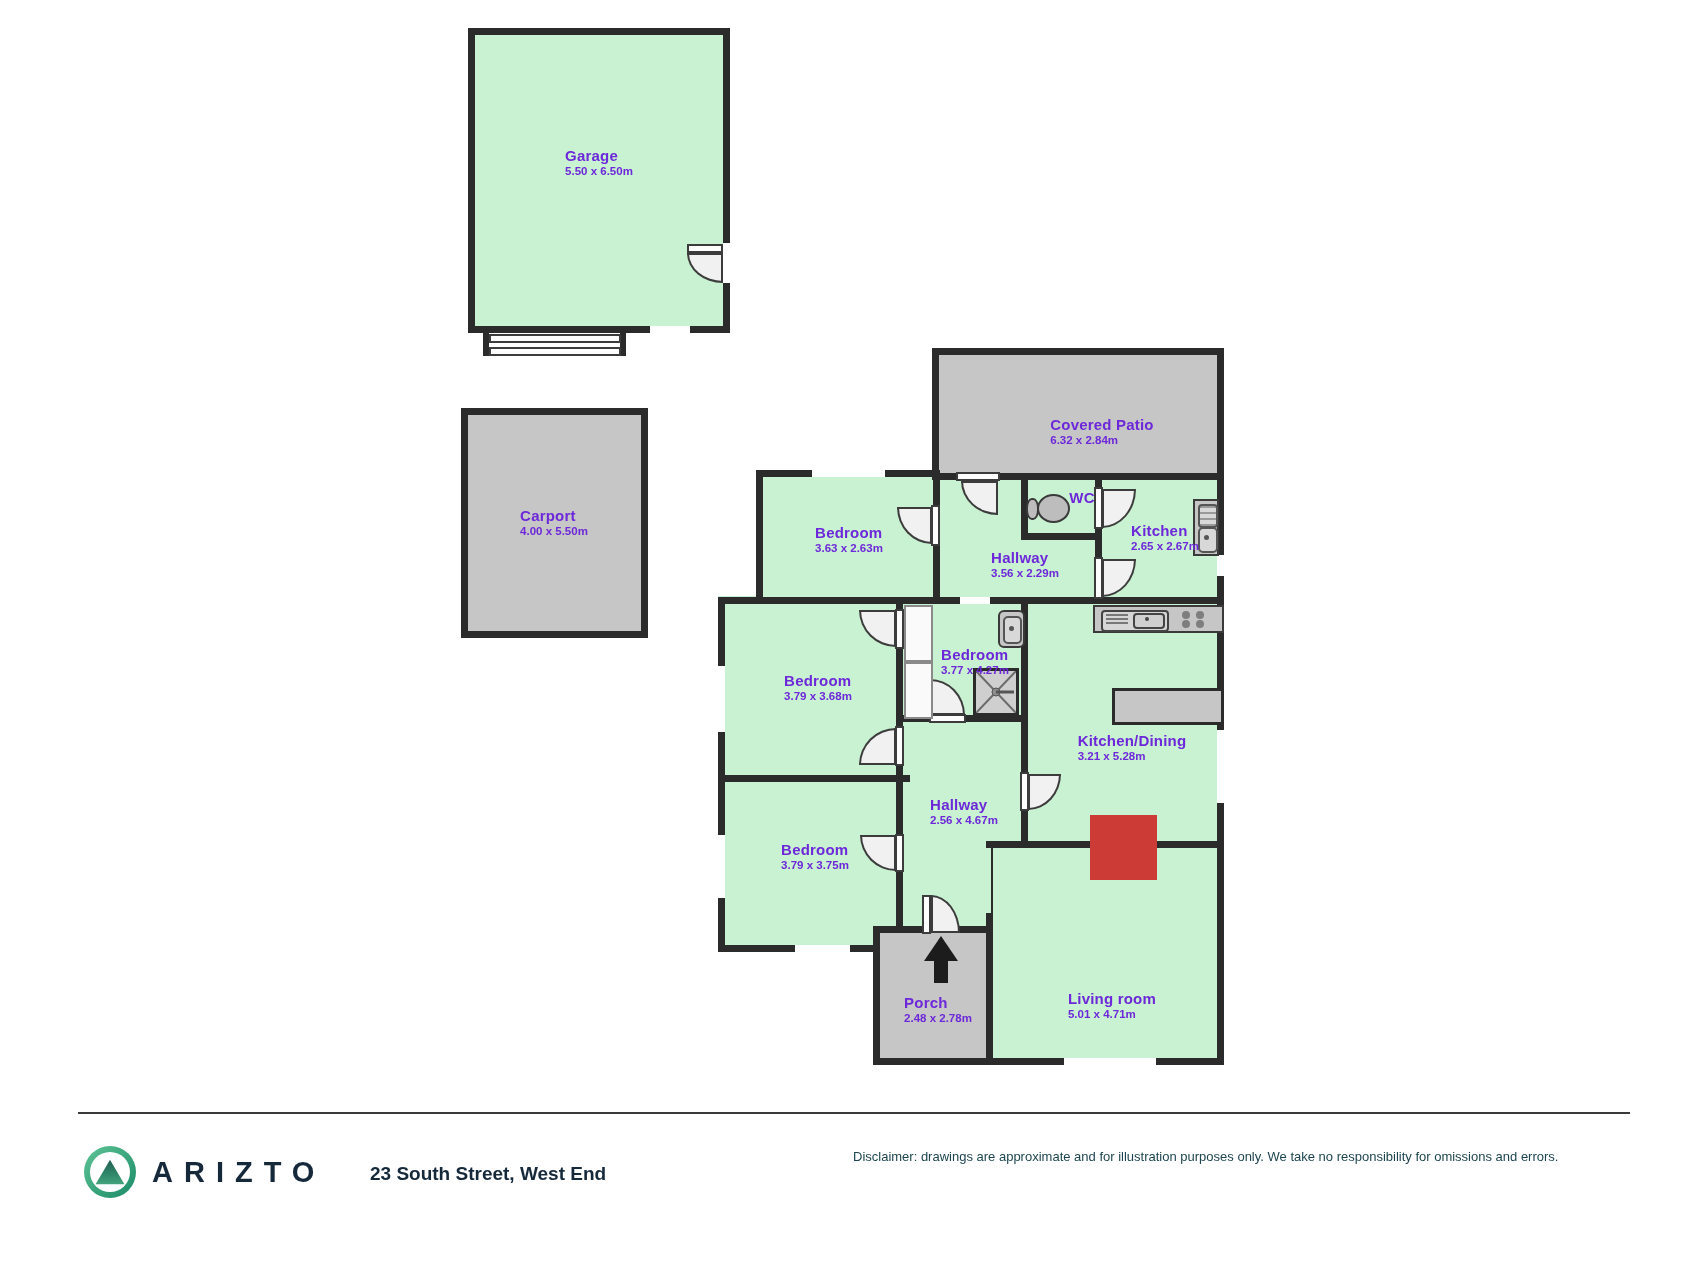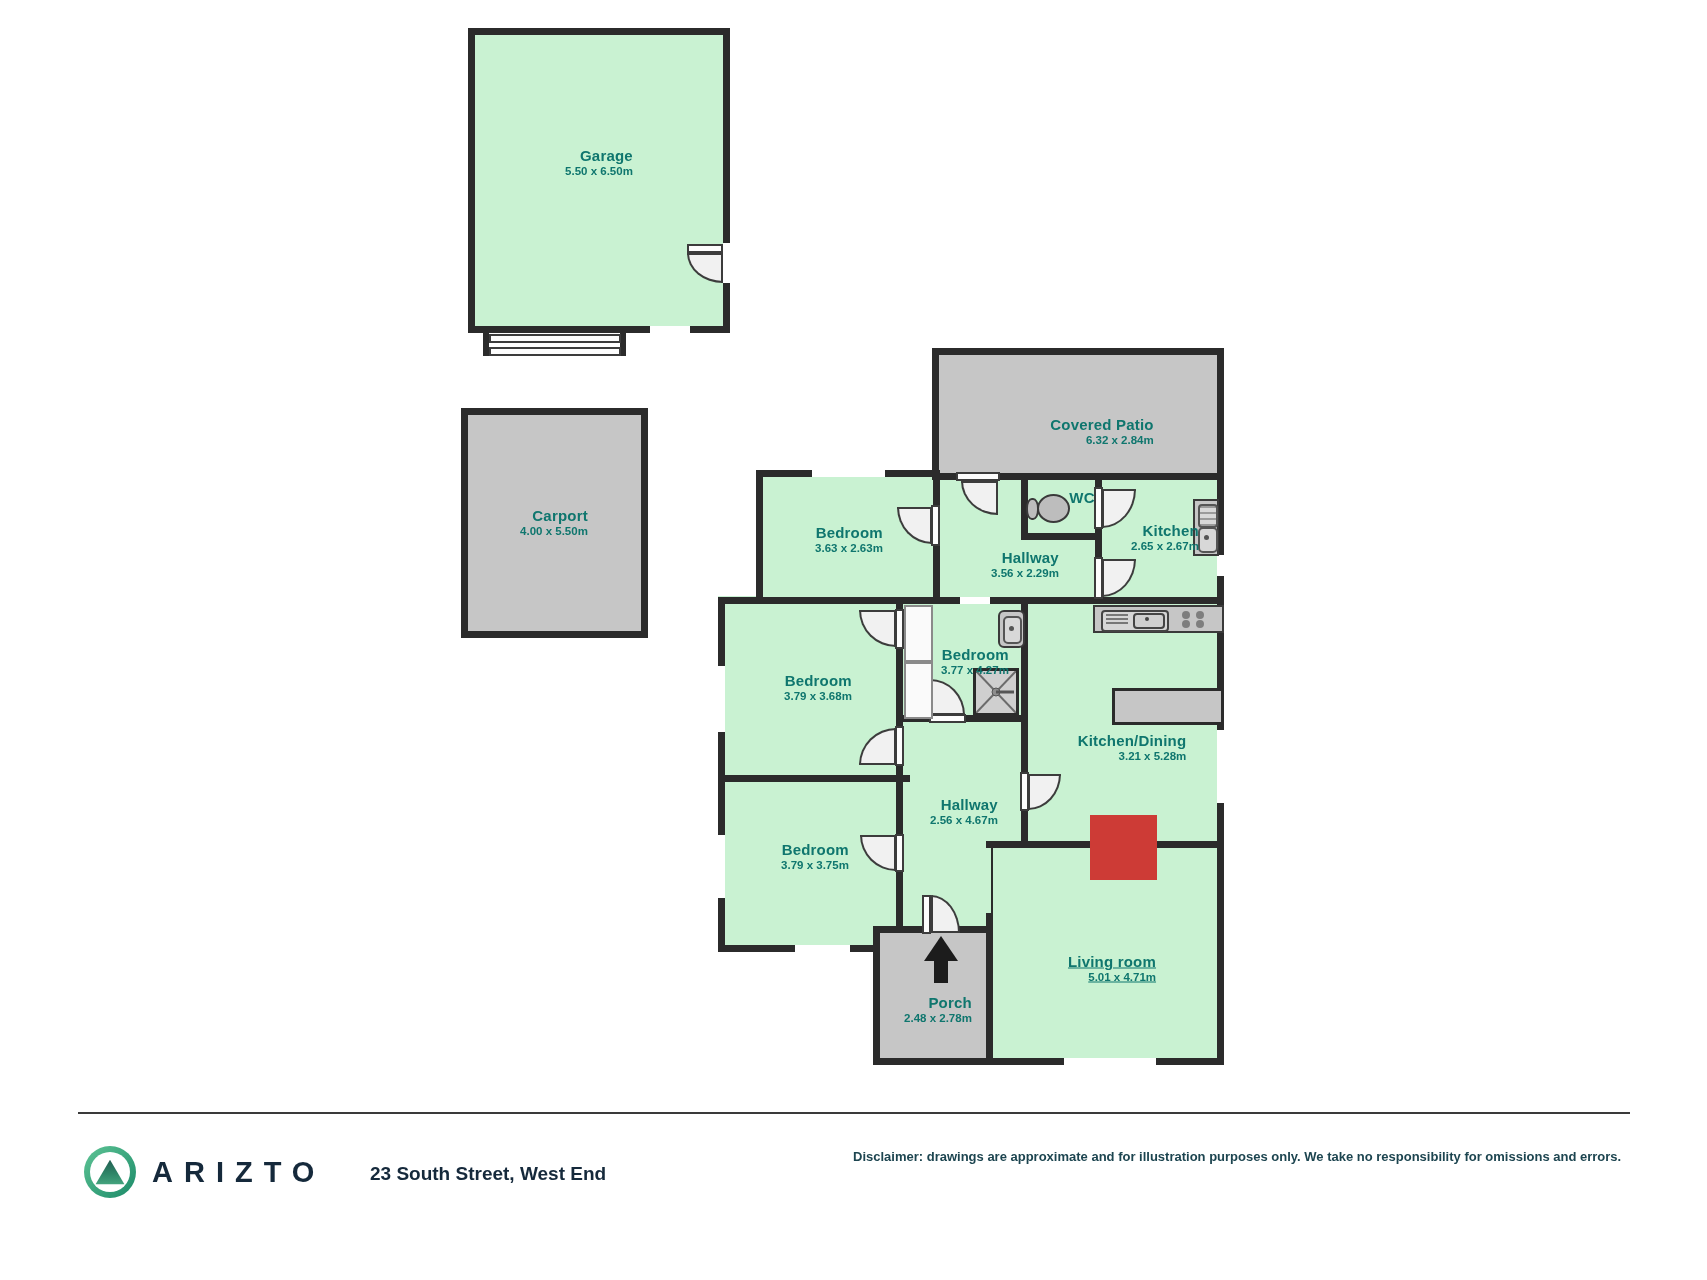--- a/index.html
+++ b/index.html
@@ -7,37 +7,37 @@
           font-family:"Liberation Sans",sans-serif;}
   .fill{position:absolute;}
   .wall{position:absolute;background:var(--wall,#2b2b2b);}
   .thin{position:absolute;background:var(--wall,#2b2b2b);}
   .win{position:absolute;background:#fff;box-sizing:border-box;}
   .win.h{border-left:2px solid var(--wall,#2b2b2b);border-right:2px solid var(--wall,#2b2b2b);}
   .win.v{border-top:2px solid var(--wall,#2b2b2b);border-bottom:2px solid var(--wall,#2b2b2b);}
   .door-disc{position:absolute;background:var(--door-fill,#f1f1f1);border:2px solid #3c3c3c;box-sizing:border-box;}
   .door-leaf{position:absolute;background:#fdfdfd;border:2px solid #3c3c3c;box-sizing:border-box;}
   .fx{position:absolute;box-sizing:border-box;}
-  .label{position:absolute;transform:translate(-50%,-50%);text-align:right;color:#0f766e;white-space:nowrap;z-index:30;}
+  .label{position:absolute;transform:translate(-50%,-50%);text-align:left;color:#6d28d9;white-space:nowrap;z-index:30;}
   .label .nm{font-size:15px;font-weight:700;line-height:17px;letter-spacing:.2px;}
   .label .dm{font-size:11.5px;font-weight:600;line-height:14px;}
   .greenfill{background:var(--room-green,#c9f2d2);}
   .grayfill{background:var(--area-gray,#c6c6c6);}
   
   .rule{position:absolute;left:78px;top:1112px;width:1552px;height:2px;background:#3a3a3a;}
   .logo{position:absolute;left:84px;top:1146px;width:52px;height:52px;border-radius:50%;
         background:linear-gradient(135deg,var(--logo-green-1,#5ec495),var(--logo-green-2,#1b8a68));}
   .logo .inner{position:absolute;left:6px;top:6px;width:40px;height:40px;border-radius:50%;background:#fff;}
   .logo .mtn{position:absolute;left:8px;top:8px;width:36px;height:36px;
         background:linear-gradient(180deg,#1f4f49 0%,#2e8668 55%,#4fb389 100%);
         clip-path:polygon(50% 16%,90% 84%,10% 84%);}
   .brand{position:absolute;left:152px;top:1156px;font-size:29px;font-weight:700;letter-spacing:11px;
          color:var(--brand-navy,#15293b);}
   .addr{position:absolute;left:370px;top:1163px;font-size:19px;font-weight:700;color:var(--brand-navy,#15293b);}
-  .disc{position:absolute;left:853px;top:1147px;width:800px;font-size:13px;font-weight:700;line-height:19px;
+  .disc{position:absolute;left:853px;top:1147px;width:800px;font-size:13px;font-weight:400;line-height:19px;
         color:var(--footer-text,#1d4550);}
 </style>
 </head>
 <body>
 
 <div class="canvas">
 
   <div class="fill greenfill" style="left:475px;top:35px;width:248px;height:291px;"></div>
   <div class="fill grayfill" style="left:468px;top:415px;width:173px;height:216px;"></div>
   <div class="fill grayfill" style="left:939px;top:355px;width:278px;height:118px;"></div>
@@ -224,21 +224,21 @@
       <div class="dm">3.21 x 5.28m</div>
   </div>
   <div class="label" style="left:964px;top:811px;">
     <div class="nm">Hallway</div>
       <div class="dm">2.56 x 4.67m</div>
   </div>
   <div class="label" style="left:815px;top:856px;">
     <div class="nm">Bedroom</div>
       <div class="dm">3.79 x 3.75m</div>
   </div>
-  <div class="label" style="left:1112px;top:968px;text-decoration:underline;">
+  <div class="label" style="left:1112px;top:1005px;">
     <div class="nm">Living room</div>
       <div class="dm">5.01 x 4.71m</div>
   </div>
   <div class="label" style="left:938px;top:1009px;">
     <div class="nm">Porch</div>
       <div class="dm">2.48 x 2.78m</div>
   </div>
 
   <div class="rule"></div>
   <div class="logo">

